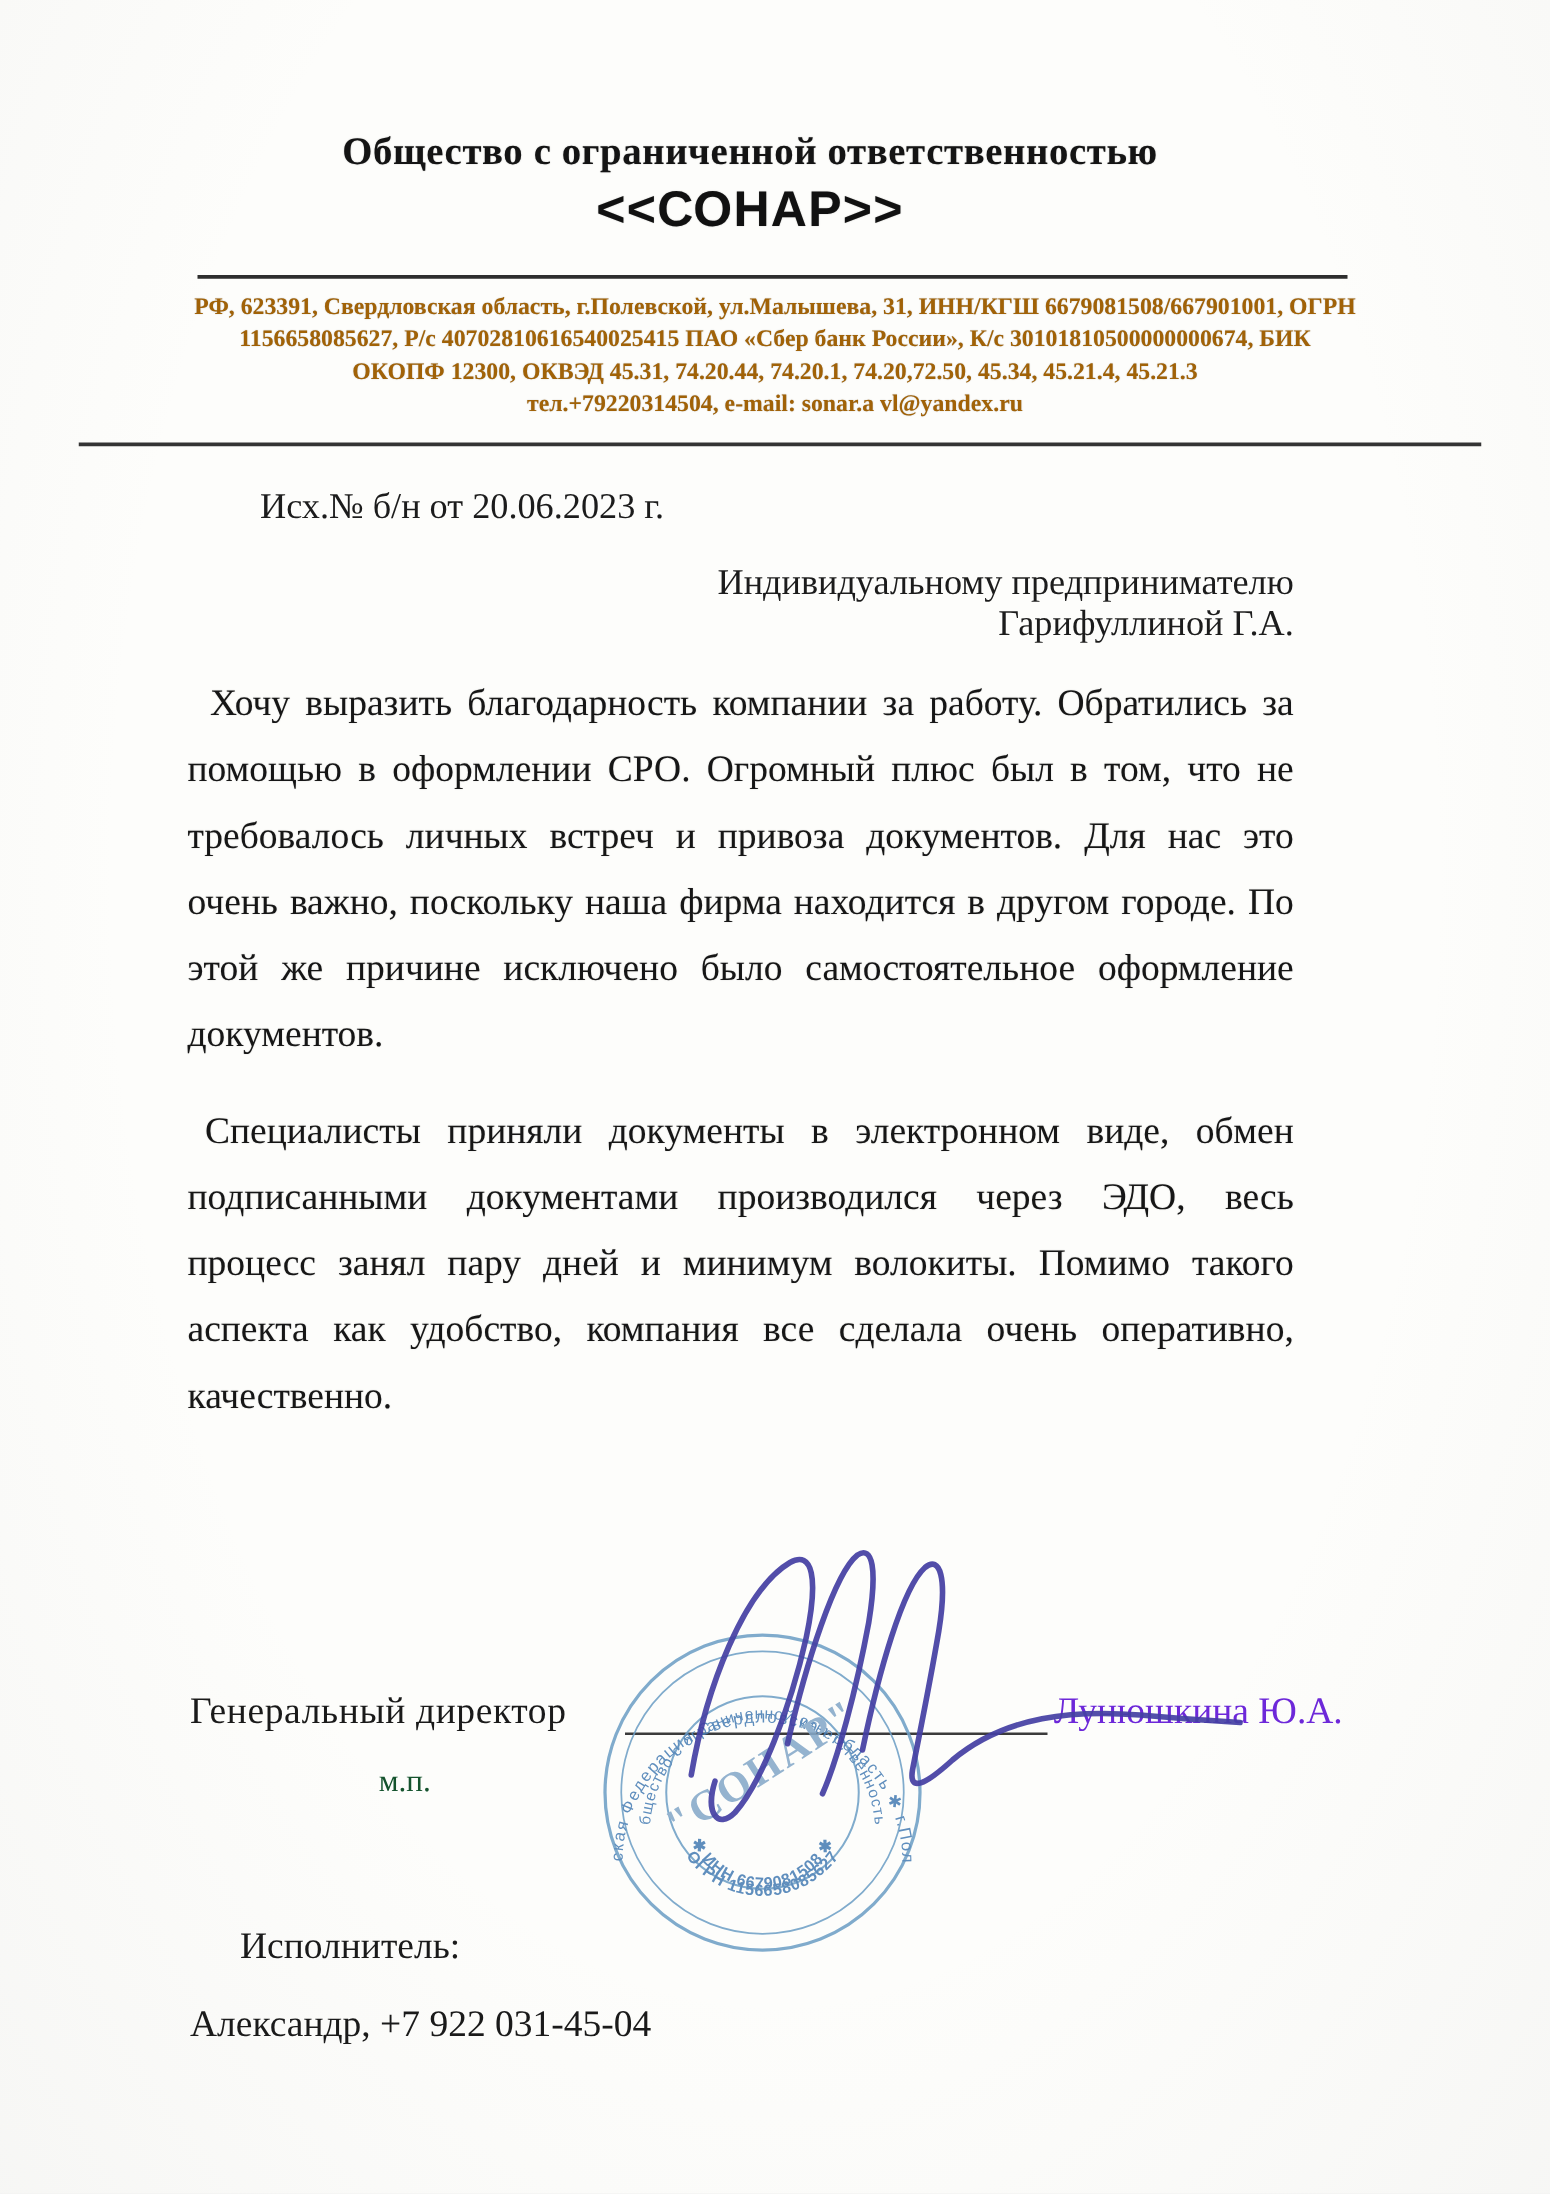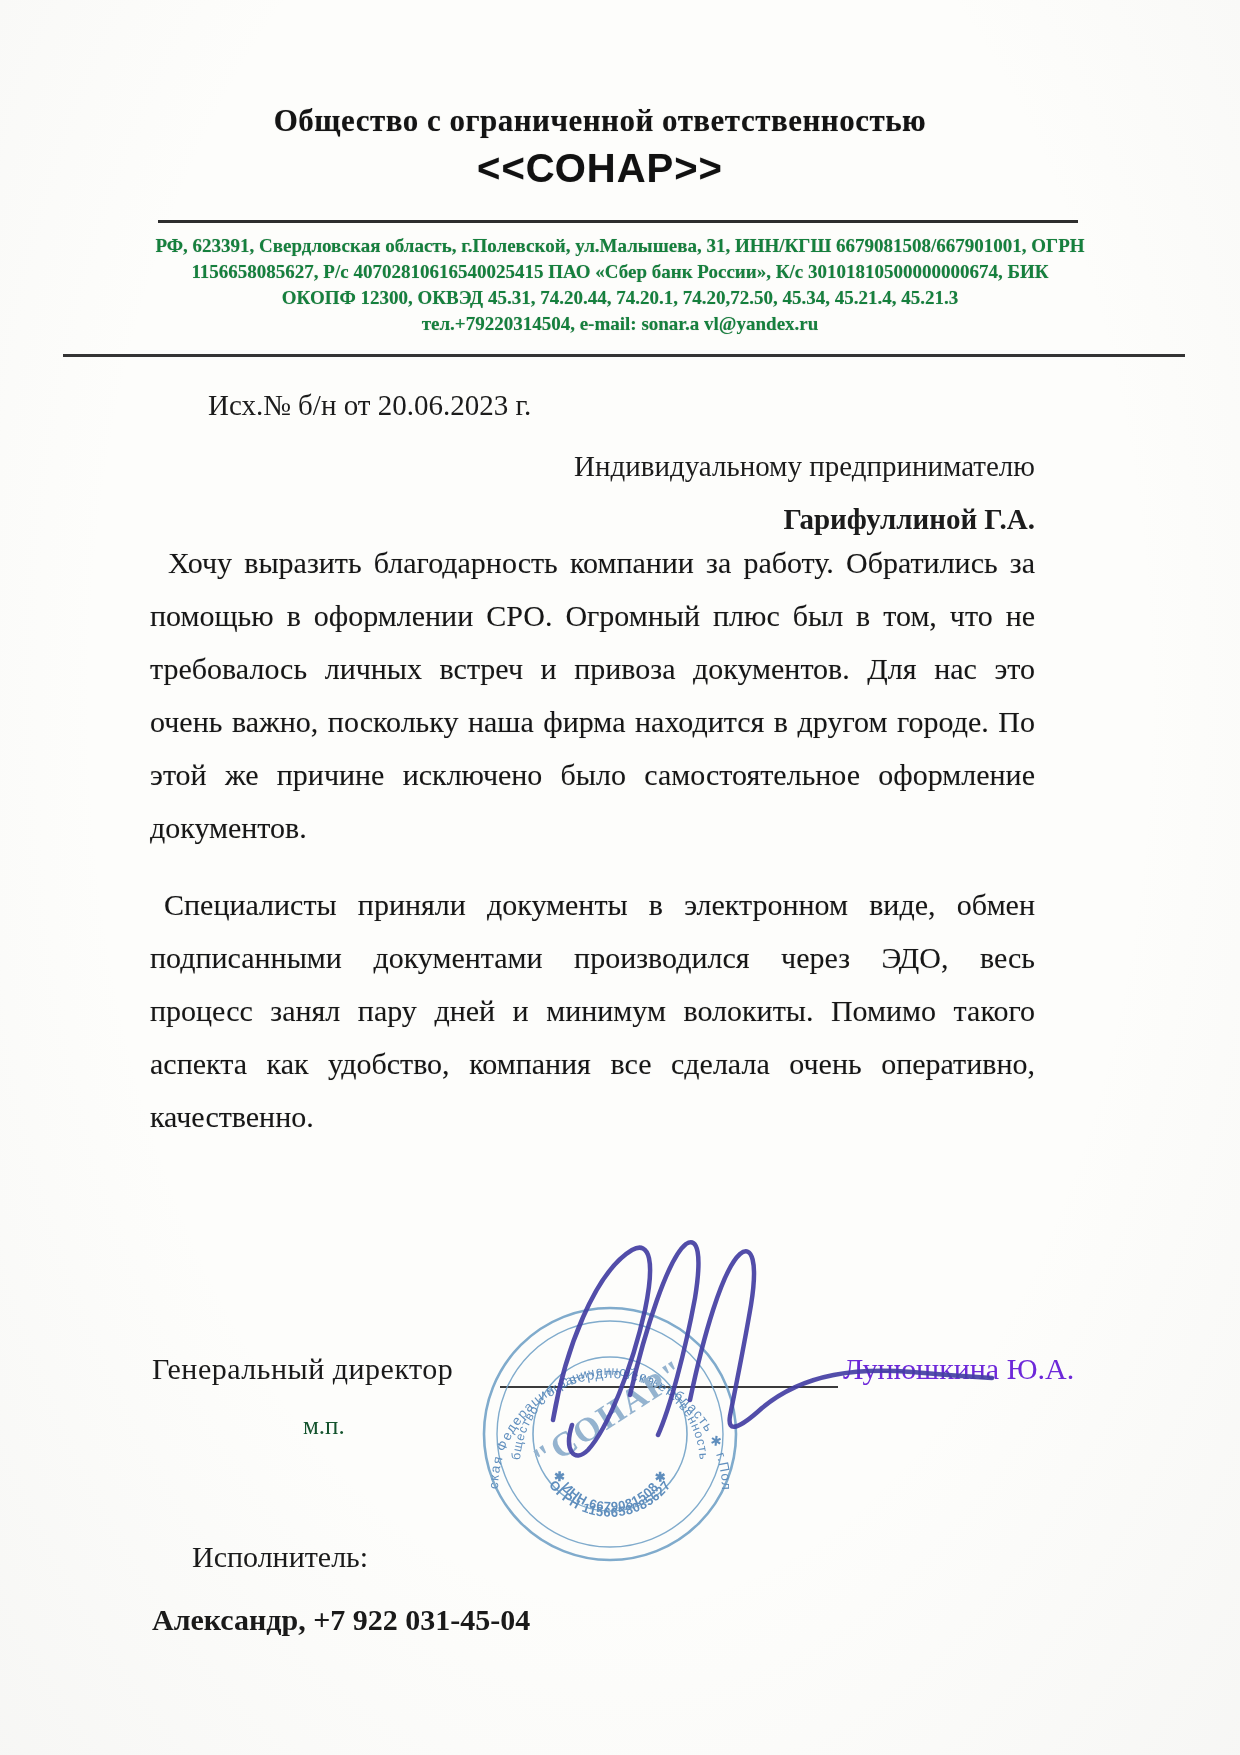--- a/index.html
+++ b/index.html
@@ -18,39 +18,39 @@
   }
   .org-name{
     position:absolute;top:146px;left:0;width:1200px;text-align:center;
     font-family:"Liberation Sans", sans-serif;font-weight:bold;font-size:40px;
     letter-spacing:1px;color:#111;text-shadow:0 0 1px rgba(20,20,20,.3);
   }
   .rule1{position:absolute;top:220px;left:158px;width:920px;height:3px;background:#2e2e2e;}
   .rule2{position:absolute;top:354px;left:63px;width:1122px;height:3px;background:#343434;}
   .details{
     position:absolute;top:233px;left:120px;width:1000px;text-align:center;
-    font-weight:bold;font-size:19px;line-height:26px;color:#15803d;
+    font-weight:bold;font-size:19px;line-height:26px;color:#a16207;
     text-shadow:0 0 1px rgba(30,30,30,.3);
   }
   .outgoing{position:absolute;top:389px;left:208px;font-size:29px;color:#1c1c1c;}
   .recipient{position:absolute;top:450px;right:205px;width:700px;text-align:right;font-size:29px;color:#1c1c1c;}
-  .recipient .r2{margin-top:20px;font-weight:bold;}
+  .recipient .r2{}
   .body-text{
     position:absolute;left:150px;width:885px;font-size:30px;line-height:53px;
     text-align:justify;color:#161616;word-spacing:2px;
     text-shadow:0 0 1px rgba(30,30,30,.25);
   }
   .p1{top:536px;text-indent:18px;}
   .p2{top:878px;text-indent:14px;}
   .sig-title{position:absolute;top:1352px;left:152px;font-size:30px;letter-spacing:0.5px;color:#1a1a1a;}
   .sig-name{position:absolute;top:1352px;left:843px;font-size:30px;color:#6d28d9;}
   .sig-underline{position:absolute;top:1386px;left:500px;width:338px;height:2px;background:#3b3b3b;}
   .mp{position:absolute;top:1412px;left:303px;font-size:25px;color:#14532d;}
   .executor-label{position:absolute;top:1540px;left:152px;font-size:30px;color:#1a1a1a;margin-left:40px;}
-  .executor-contact{position:absolute;top:1603px;left:152px;font-size:30px;color:#1a1a1a;font-weight:bold;}
+  .executor-contact{position:absolute;top:1603px;left:152px;font-size:30px;color:#1a1a1a;}
   .stamp-svg{position:absolute;top:1304px;left:480px;width:260px;height:260px;opacity:0.88;}
   .sign-svg{position:absolute;top:1130px;left:430px;width:630px;height:360px;}
   .stamp-ring{fill:none;stroke:#6fa0c6;}
   .stamp-text{fill:#4a7fb5;font-family:"Liberation Sans", sans-serif;}
 </style>
 </head>
 <body>
 
 <div class="page">
   <div class="scan-tint"></div>

